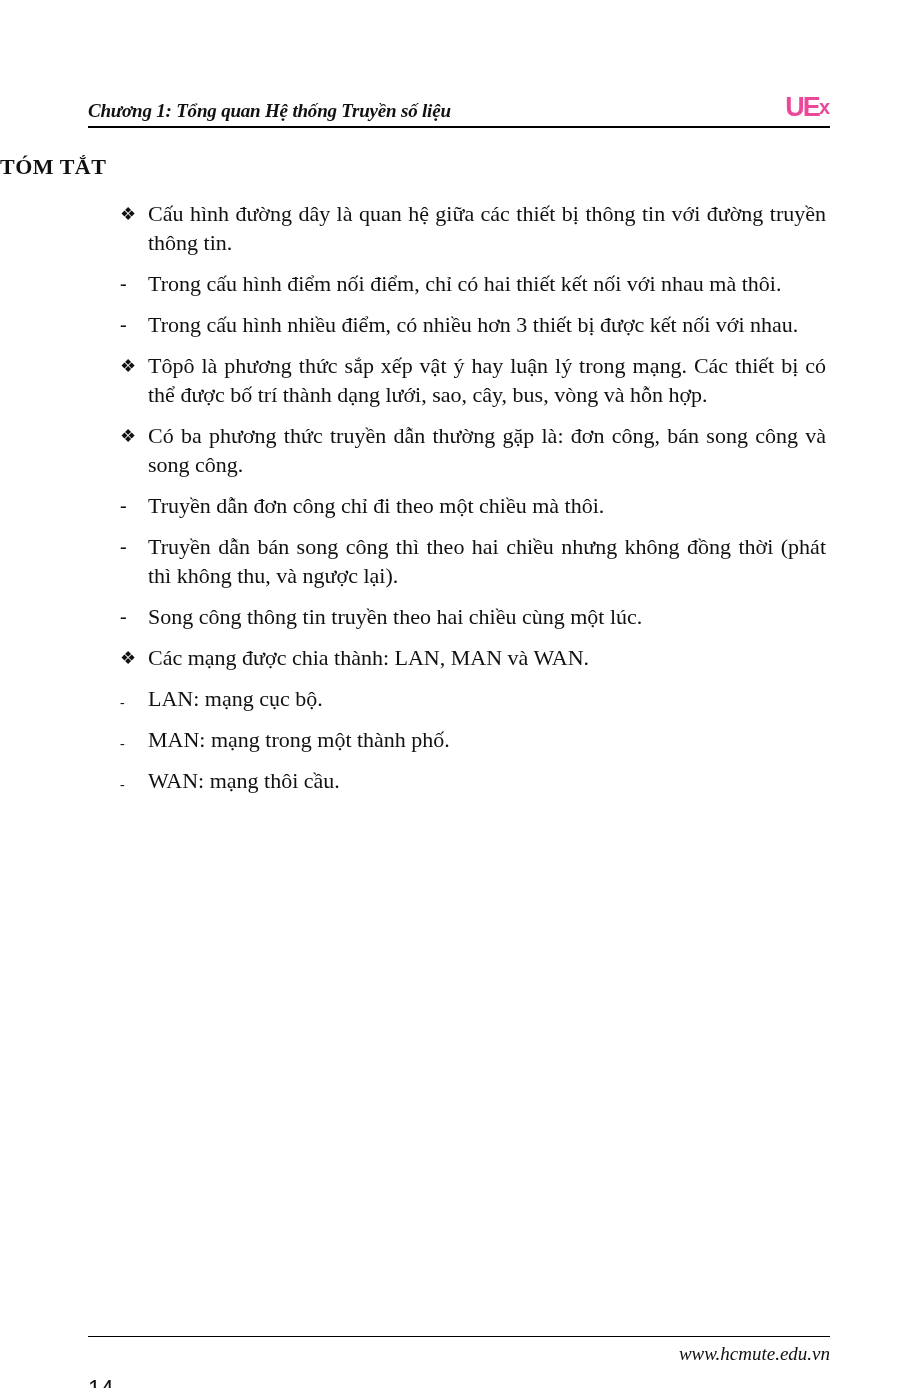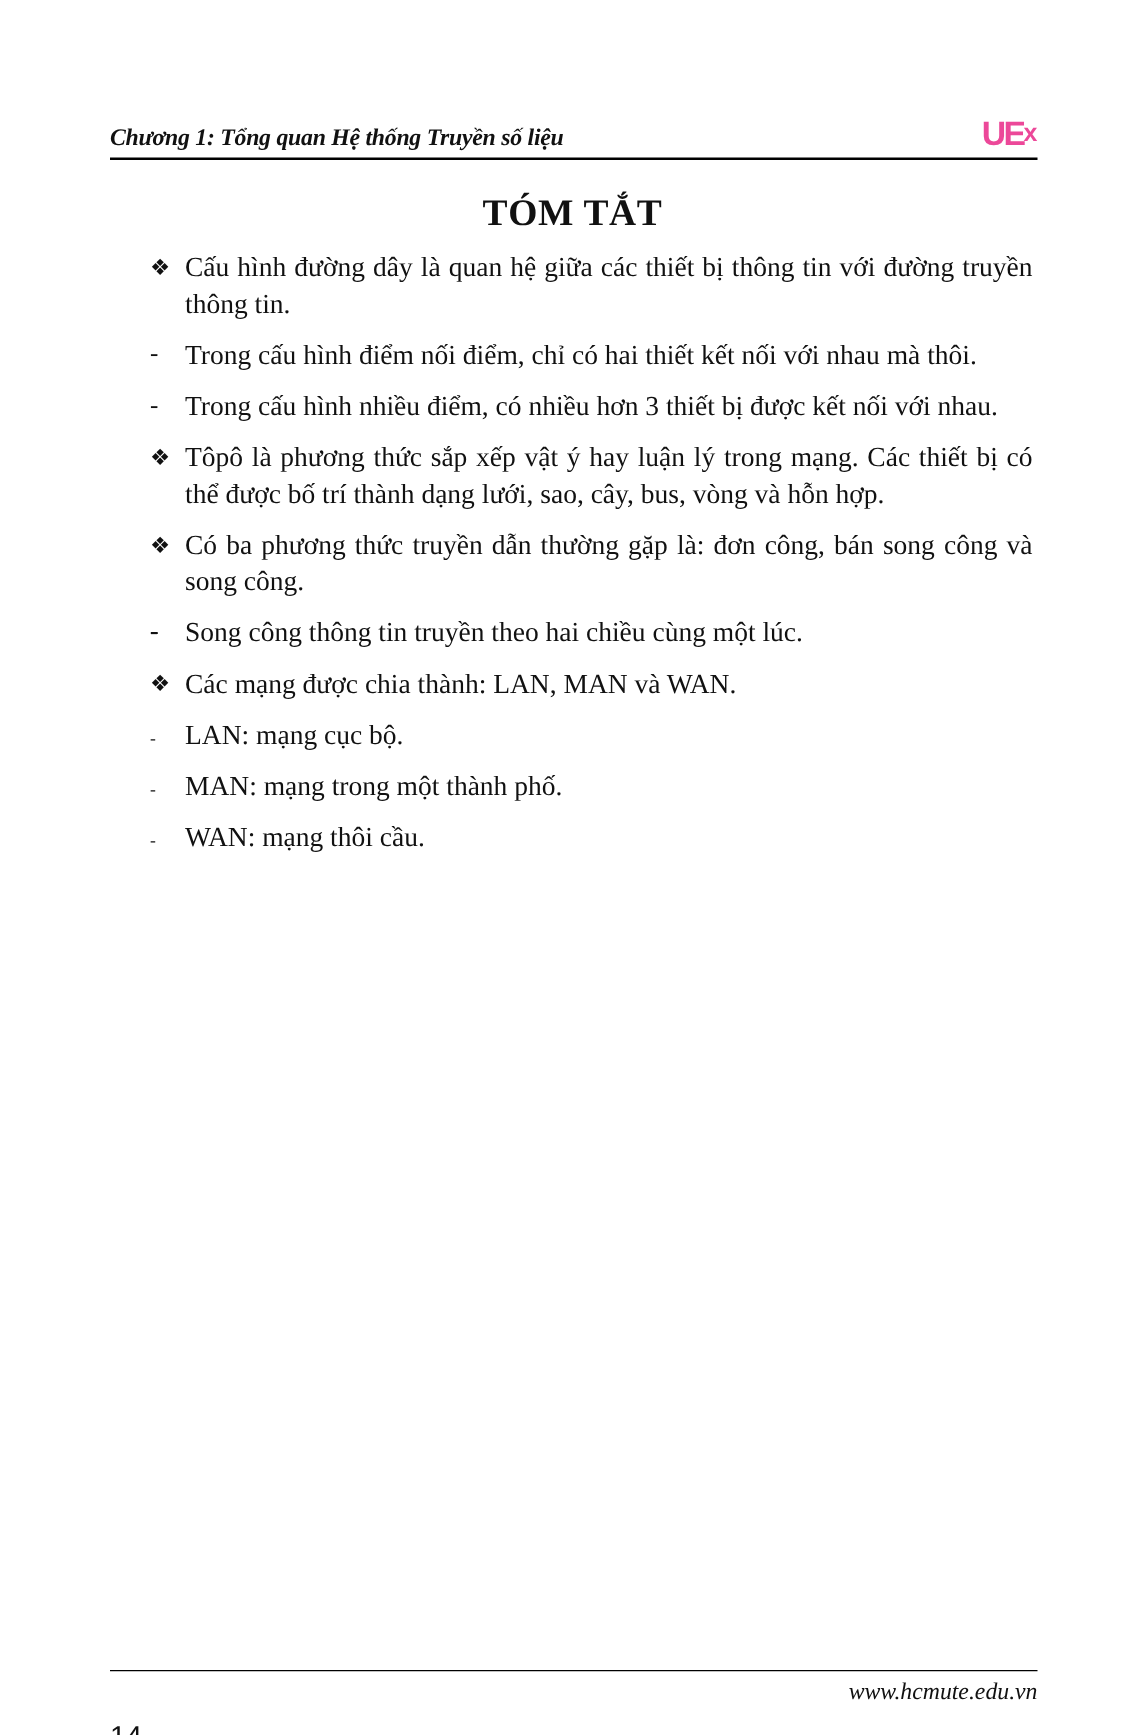--- a/index.html
+++ b/index.html
@@ -7,22 +7,22 @@
          font-family: "Liberation Serif", "DejaVu Serif", serif; color: #111; }
   .page { position: absolute; left: 0; top: 0; width: 916px; height: 1388px; margin-top: 36px; }
   .header { position: absolute; left: 88px; top: 56px; width: 742px; height: 34px; }
   .header-title { position: absolute; left: 0; top: 8px; font-size: 19px; font-style: italic; font-weight: bold;
                   letter-spacing: -0.2px; }
   .logo { position: absolute; right: 0; top: 2px; height: 26px; display: flex; align-items: flex-end;
           font-family: "Liberation Sans", "DejaVu Sans", sans-serif; font-weight: bold; color: #ec4899;
           font-size: 27px; letter-spacing: -2px; line-height: 26px; }
   .logo .x { font-size: 20px; letter-spacing: 0; }
   .header-rule { position: absolute; left: 88px; top: 90px; width: 742px; height: 2px; background: #000; }
-  .summary-title { position: absolute; left: 0; width: 916px; top: 118px; text-align: center;
-                   font-size: 30px; font-weight: bold; letter-spacing: 0.5px; }
+  .summary-title { position: absolute; left: 0; width: 916px; top: 118px; text-align: left;
+                   font-size: 22px; font-weight: bold; letter-spacing: 0.5px; }
   .content { position: absolute; left: 118px; top: 163px; width: 708px; font-size: 22px; line-height: 29px; }
   .item { position: relative; padding-left: 30px; margin-bottom: 12px; text-align: justify; }
   .marker { position: absolute; left: 0; top: 0; width: 24px; }
   .marker.diamond { font-size: 18px; left: 2px; top: 1px; }
   .marker.dash { left: 2px; font-size: 20px; }
   .marker.smalldash { left: 2px; font-size: 14px; top: 4px; }
   .footer-rule { position: absolute; left: 88px; top: 1300px; width: 742px; height: 1px; background: #000; }
   .page-number { position: absolute; left: 88px; top: 1340px; font-family: "Liberation Sans", "DejaVu Sans", sans-serif;
                  font-size: 23px; }
   .footer-url { position: absolute; right: 86px; top: 1307px; font-size: 19px; font-style: italic; }
@@ -41,22 +41,22 @@
   <div class="header-rule"></div>
 
   <div class="summary-title">TÓM TẮT</div>
 
   <div class="content" id="summary-list">
       <div class="item"><span class="marker diamond">❖</span><span>Cấu hình đường dây là quan hệ giữa các thiết bị thông tin với đường truyền thông tin.</span></div>
       <div class="item"><span class="marker dash">-</span><span>Trong cấu hình điểm nối điểm, chỉ có hai thiết kết nối với nhau mà thôi.</span></div>
       <div class="item"><span class="marker dash">-</span><span>Trong cấu hình nhiều điểm, có nhiều hơn 3 thiết bị được kết nối với nhau.</span></div>
       <div class="item"><span class="marker diamond">❖</span><span>Tôpô là phương thức sắp xếp vật ý hay luận lý trong mạng. Các thiết bị có thể được bố trí thành dạng lưới, sao, cây, bus, vòng và hỗn hợp.</span></div>
       <div class="item"><span class="marker diamond">❖</span><span>Có ba phương thức truyền dẫn thường gặp là: đơn công, bán song công và song công.</span></div>
-      <div class="item"><span class="marker dash">-</span></div>
-      <div class="item"><span class="marker dash">-</span></div>
+      <div class="item"><span class="marker dash">-</span><span>Truyền dẫn đơn công chỉ đi theo một chiều mà thôi.</span></div>
+      <div class="item"><span class="marker dash">-</span><span>Truyền dẫn bán song công thì theo hai chiều nhưng không đồng thời (phát thì không thu, và ngược lại).</span></div>
       <div class="item"><span class="marker dash">-</span><span>Song công thông tin truyền theo hai chiều cùng một lúc.</span></div>
       <div class="item"><span class="marker diamond">❖</span><span>Các mạng được chia thành: LAN, MAN và WAN.</span></div>
       <div class="item"><span class="marker smalldash">-</span><span>LAN: mạng cục bộ.</span></div>
       <div class="item"><span class="marker smalldash">-</span><span>MAN: mạng trong một thành phố.</span></div>
       <div class="item"><span class="marker smalldash">-</span><span>WAN: mạng thôi cầu.</span></div>
     </div>
 
   <div class="footer-rule"></div>
   <div class="page-number">14</div>
   <div class="footer-url">www.hcmute.edu.vn</div>

